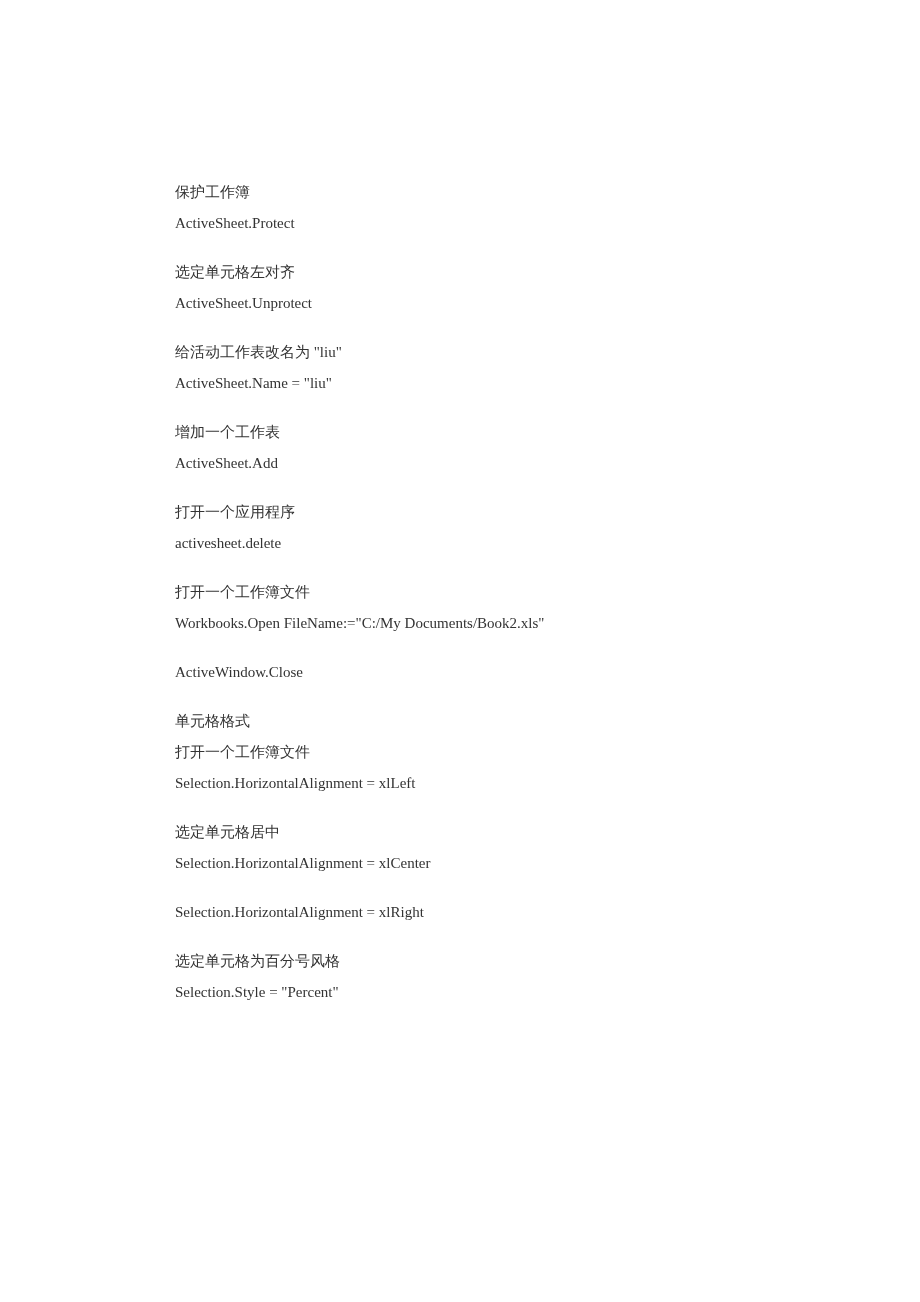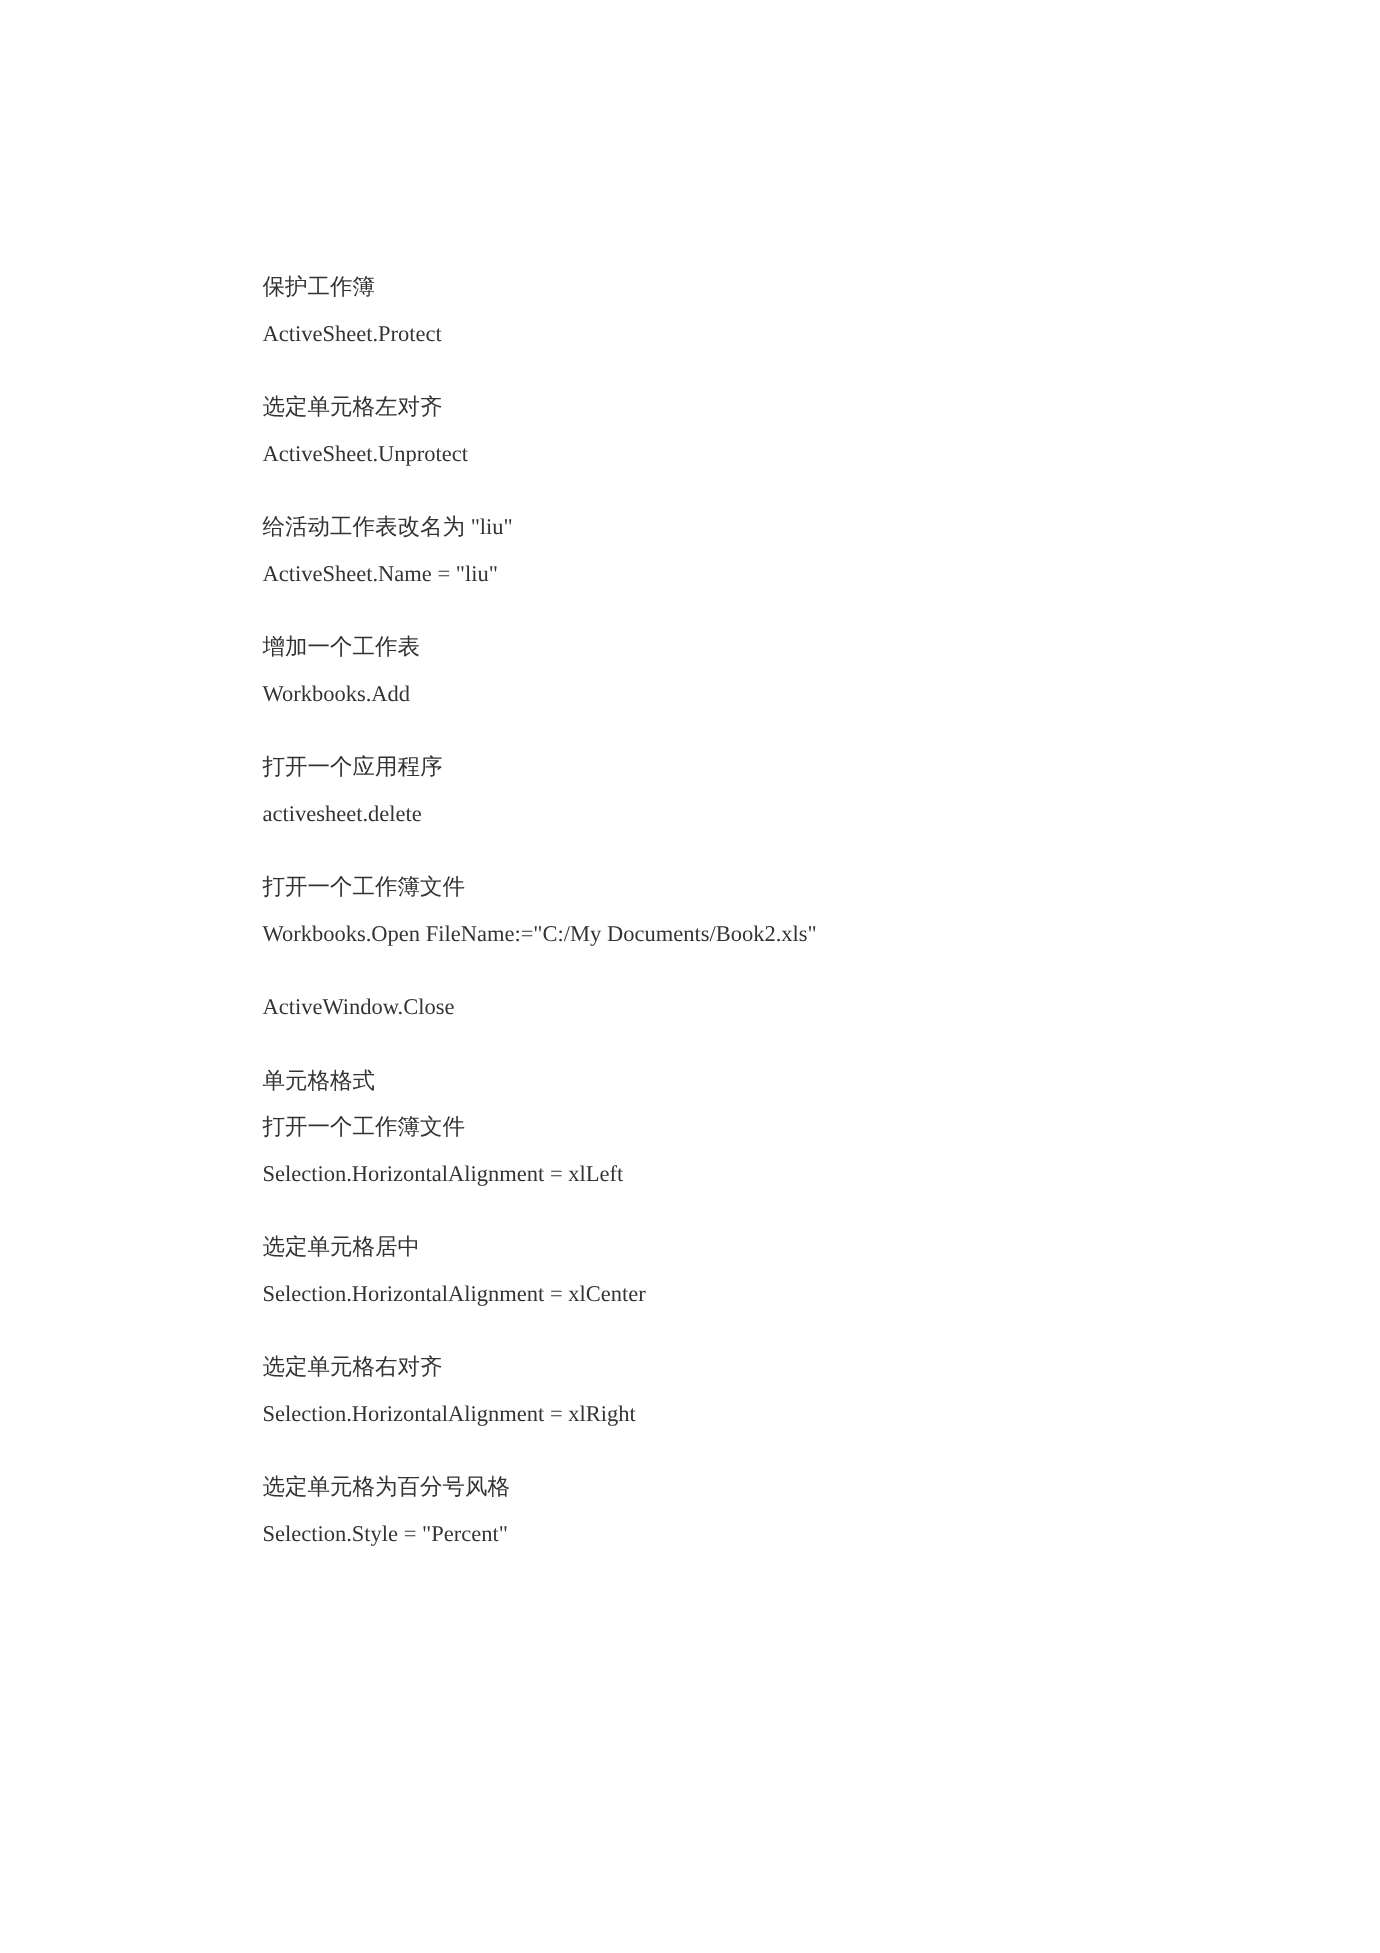--- a/index.html
+++ b/index.html
@@ -39,21 +39,21 @@
   <div class="block">
     <div class="line">选定单元格左对齐</div>
     <div class="line">ActiveSheet.Unprotect</div>
   </div>
   <div class="block">
     <div class="line">给活动工作表改名为  "liu"</div>
     <div class="line">ActiveSheet.Name = "liu"</div>
   </div>
   <div class="block">
     <div class="line">增加一个工作表</div>
-    <div class="line">Workbooks.Add</div>
+    <div class="line">ActiveSheet.Add</div>
   </div>
   <div class="block">
     <div class="line">打开一个应用程序</div>
     <div class="line">activesheet.delete</div>
   </div>
   <div class="block">
     <div class="line">打开一个工作簿文件</div>
     <div class="line">Workbooks.Open FileName:="C:/My Documents/Book2.xls"</div>
   </div>
   <div class="block">
@@ -62,20 +62,19 @@
   <div class="block">
     <div class="line">单元格格式</div>
     <div class="line">打开一个工作簿文件</div>
     <div class="line">Selection.HorizontalAlignment = xlLeft</div>
   </div>
   <div class="block">
     <div class="line">选定单元格居中</div>
     <div class="line">Selection.HorizontalAlignment = xlCenter</div>
   </div>
   <div class="block">
-    <div class="line">选定单元格右对齐</div>
     <div class="line">Selection.HorizontalAlignment = xlRight</div>
   </div>
   <div class="block">
     <div class="line">选定单元格为百分号风格</div>
     <div class="line">Selection.Style = "Percent"</div>
   </div>
 </div>
 
 </body></html>

